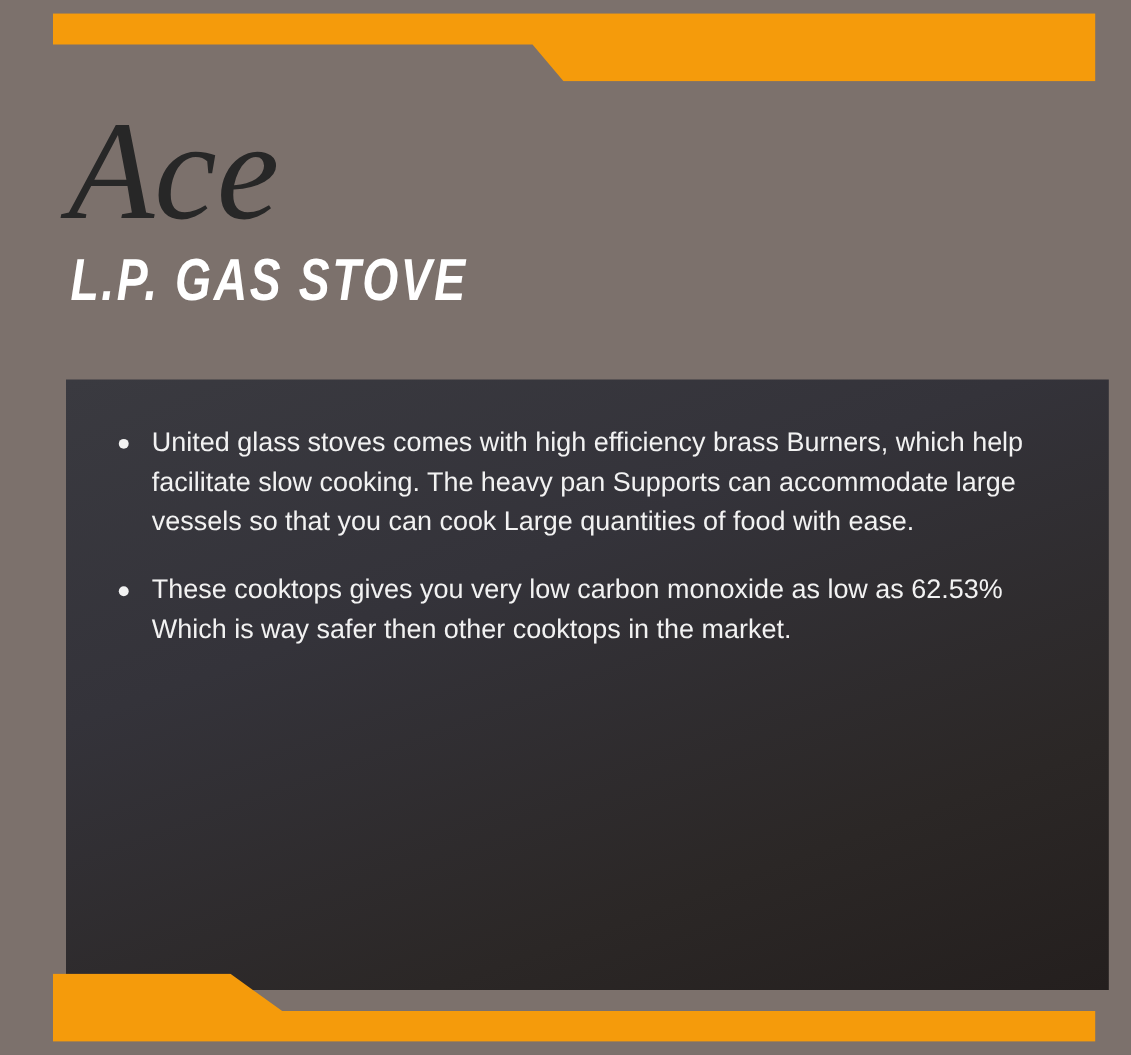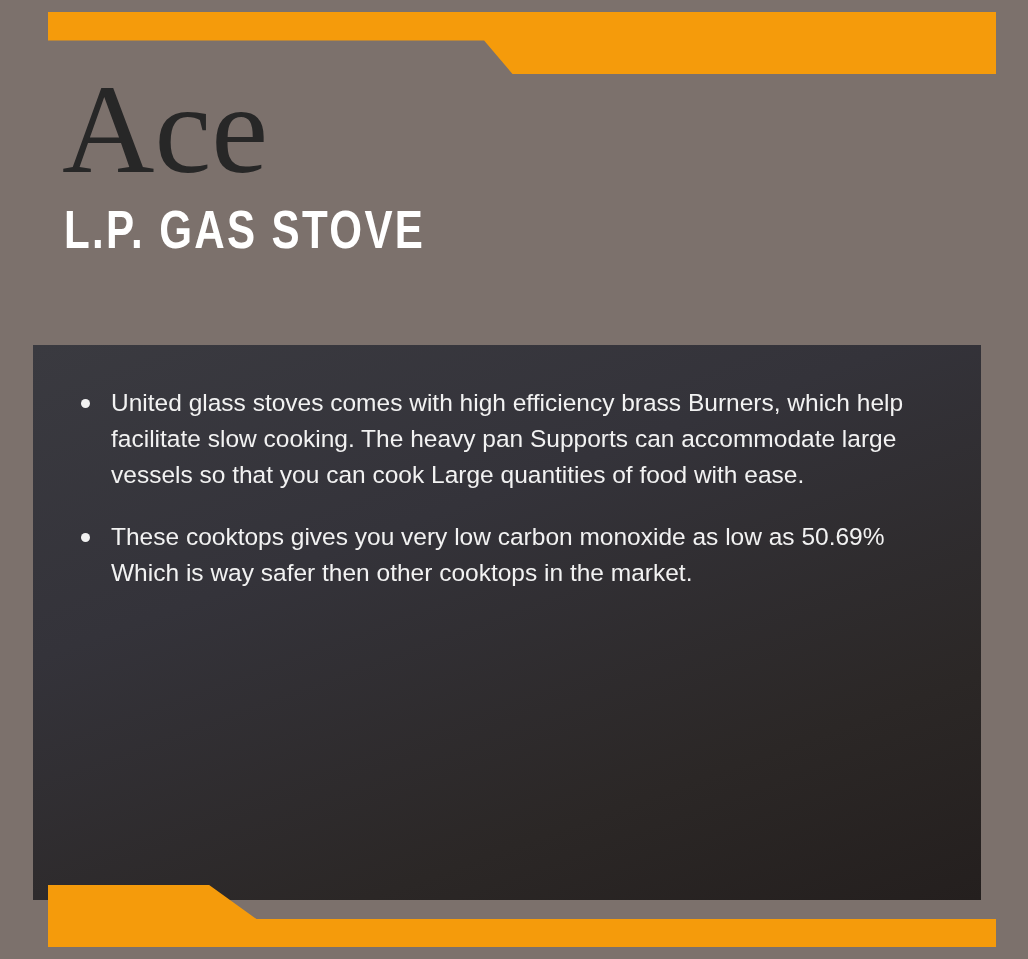--- a/index.html
+++ b/index.html
@@ -42,22 +42,23 @@
     width: 948px;
     height: 62px;
     background: #f59b0b;
     clip-path: polygon(0 0, 17% 0, 22% 55%, 100% 55%, 100% 100%, 0 100%);
   }
 
   
   .title-area {
     position: absolute;
     left: 62px;
-    top: 62px;
+    top: 88px;
     width: 900px;
+    font-style: italic;
   }
   .brand {
     font-family: "Liberation Serif", serif;
     font-size: 128px;
     line-height: 1.05;
     color: #272727;
     margin: 0;
     letter-spacing: 0px;
     font-weight: 400;
   }
@@ -69,21 +70,21 @@
     letter-spacing: 3px;
     color: #ffffff;
     font-weight: 700;
     transform: scaleX(0.78);
     transform-origin: left center;
   }
 
   
   .panel {
     position: absolute;
-    left: 33px;
+    left: 60px;
     top: 345px;
     width: 948px;
     height: 555px;
     background: linear-gradient(160deg, #3a3a40 0%, #34333a 35%, #2b2726 75%, #241f1e 100%);
     box-sizing: border-box;
     padding: 40px 48px 30px 48px;
   }
 
   ul.features {
     list-style: none;
@@ -123,20 +124,20 @@
   </div>
 
   <div class="panel">
     <ul class="features">
       <li>
         <span class="dot"></span>
         <span>United glass stoves comes with high efficiency brass Burners, which help facilitate slow cooking. The heavy pan Supports can accommodate large vessels so that you can cook Large quantities of food with ease.</span>
       </li>
       <li>
         <span class="dot"></span>
-        <span>These cooktops gives you very low carbon monoxide as low as 50.69% Which is way safer then other cooktops in the market.</span>
+        <span>These cooktops gives you very low carbon monoxide as low as 62.53% Which is way safer then other cooktops in the market.</span>
       </li>
     </ul>
   </div>
 
   <div class="bottom-band"></div>
 
 </div>
 
 </body></html>

